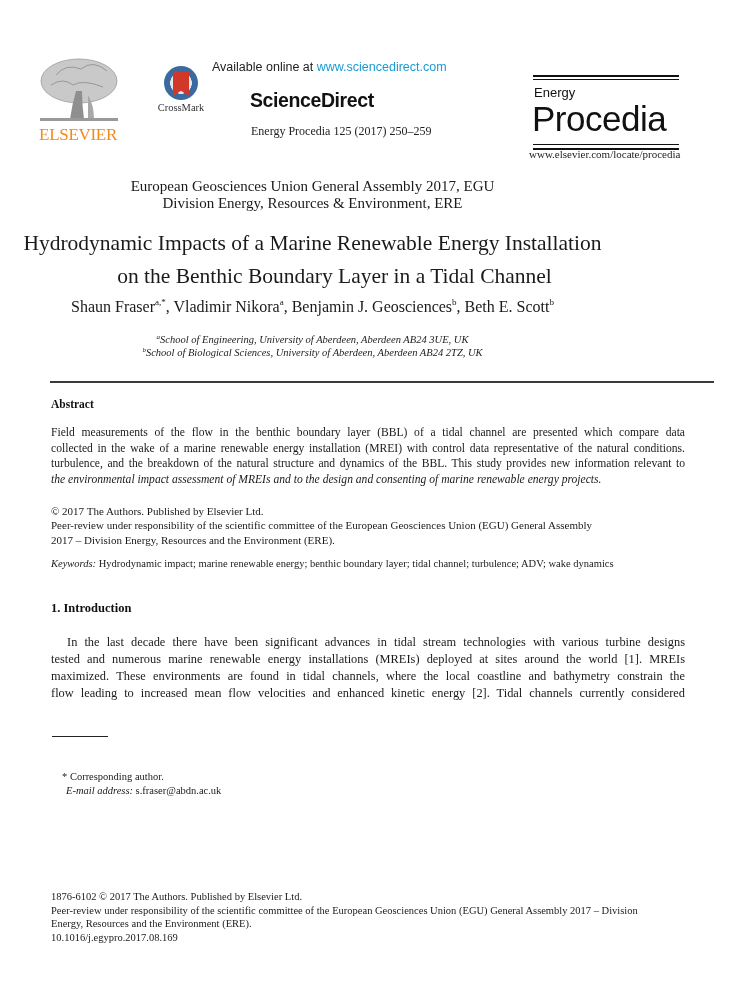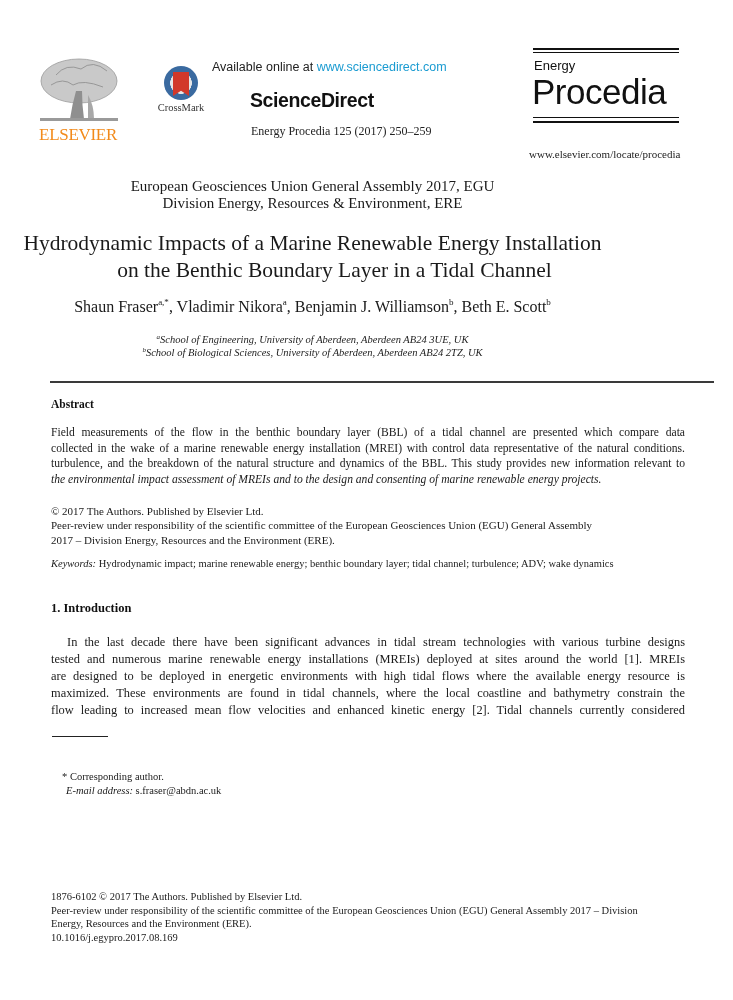--- a/index.html
+++ b/index.html
@@ -18,21 +18,21 @@
       background: radial-gradient(circle at 50% 50%, #e6e6e6 0 44%, #3a6aa0 46% 100%); }
     .crossmark-ribbon { position: absolute; left: 23px; top: 8px; width: 16px; height: 24px; background: #d2382a;
       clip-path: polygon(0 0, 100% 0, 100% 100%, 50% 78%, 0 100%); }
     .crossmark-label { position: absolute; left: 0; top: 38px; width: 62px; text-align: center; font-size: 10.5px; color: #333; }
 
     .available { left: 212px; top: 60px; font-family: "Liberation Sans", sans-serif; font-size: 12.5px; color: #222; white-space: nowrap; }
     .available .link { color: #1a9bd1; }
     .sd-wordmark { left: 250px; top: 89px; font-family: "Liberation Sans", sans-serif; font-weight: bold; font-size: 19.5px; color: #111; letter-spacing: -0.4px; }
     .journal-ref { left: 251px; top: 124px; font-size: 12px; color: #222; white-space: nowrap; }
 
-    .procedia-box { left: 533px; top: 48px; width: 146px; height: 80px; text-align: right; }
+    .procedia-box { left: 533px; top: 75px; width: 146px; height: 80px; text-align: right; }
     .rule-thick { position: absolute; left: 0; width: 146px; height: 2px; background: #111; }
     .rule-thin { position: absolute; left: 0; width: 146px; height: 1px; background: #111; }
     .procedia-energy { position: absolute; left: 1px; top: 10px; font-family: "Liberation Sans", sans-serif; font-size: 13px; color: #111; }
     .procedia-word { position: absolute; left: -1px; top: 24px; font-family: "Liberation Sans", sans-serif; font-size: 35px; color: #111; letter-spacing: -0.5px; line-height: 40px; }
     .procedia-url { left: 529px; top: 148px; font-size: 11px; color: #222; white-space: nowrap; }
 
     
     .center { left: 0; width: 625px; text-align: center; }
     .conf-line { font-size: 15px; color: #1a1a1a; line-height: 17px; }
     .title-line { font-size: 21.5px; color: #1a1a1a; line-height: 28px; font-family: Liberation Serif, serif; }
@@ -96,26 +96,26 @@
   <div class="procedia-word">Procedia</div>
   <div class="rule-thin" style="top:69px;"></div>
   <div class="rule-thick" style="top:73px;"></div>
 </div>
 <div class="abs procedia-url">www.elsevier.com/locate/procedia</div>
 
 <div class="abs center conf-line" style="top:178px;">European Geosciences Union General Assembly 2017, EGU</div>
 <div class="abs center conf-line" style="top:195px;">Division Energy, Resources &amp; Environment, ERE</div>
 
 <div class="abs center title-line" style="top:229px;">Hydrodynamic Impacts of a Marine Renewable Energy Installation</div>
-<div class="abs center title-line" style="top:256px;padding-left:44px;">on the Benthic Boundary Layer in a Tidal Channel</div>
+<div class="abs center title-line" style="top:262px;padding-left:44px;">on the Benthic Boundary Layer in a Tidal Channel</div>
 
 <div class="abs center authors" style="top:297px;">
   <span>Shaun Fraser</span><sup>a,*</sup><span>, </span>
   <span>Vladimir Nikora</span><sup>a</sup><span>, </span>
-  <span>Benjamin J. Williamson</span><sup>b</sup><span>, </span>
+  <span>Benjamin J. Geosciences</span><sup>b</sup><span>, </span>
   <span>Beth E. Scott</span><sup>b</sup>
 </div>
 
 <div class="abs center affil" style="top:331px;">
   <sup>a</sup><span>School of Engineering, University of Aberdeen, Aberdeen AB24 3UE, UK</span>
 </div>
 <div class="abs center affil" style="top:344px;">
   <sup>b</sup><span>School of Biological Sciences, University of Aberdeen, Aberdeen AB24 2TZ, UK</span>
 </div>
 
@@ -138,21 +138,20 @@
 
 <div class="abs plain" style="top:557px; font-size:10.5px;">
   <span class="kw-label">Keywords:</span><span> Hydrodynamic impact; marine renewable energy; benthic boundary layer; tidal channel; turbulence; ADV; wake dynamics</span>
 </div>
 
 <div class="abs section-heading" style="top:601px; font-size:12.5px;">1. Introduction</div>
 
 <div class="abs intro-para" style="top:634px;">
   <span class="line indent">In the last decade there have been significant advances in tidal stream technologies with various turbine designs</span>
   <span class="line">tested and numerous marine renewable energy installations (MREIs) deployed at sites around the world [1]. MREIs</span>
-  <span class="line">are designed to be deployed in energetic environments with high tidal flows where the available energy resource is</span>
   <span class="line">maximized. These environments are found in tidal channels, where the local coastline and bathymetry constrain the</span>
   <span class="line">flow leading to increased mean flow velocities and enhanced kinetic energy [2]. Tidal channels currently considered</span>
 </div>
 
 <div class="abs footnote-rule"></div>
 <div class="abs footnote" style="top:770px;">* Corresponding author.</div>
 <div class="abs footnote" style="top:784px; left:66px;">
   <span class="em">E-mail address:</span><span> s.fraser@abdn.ac.uk</span>
 </div>
 

